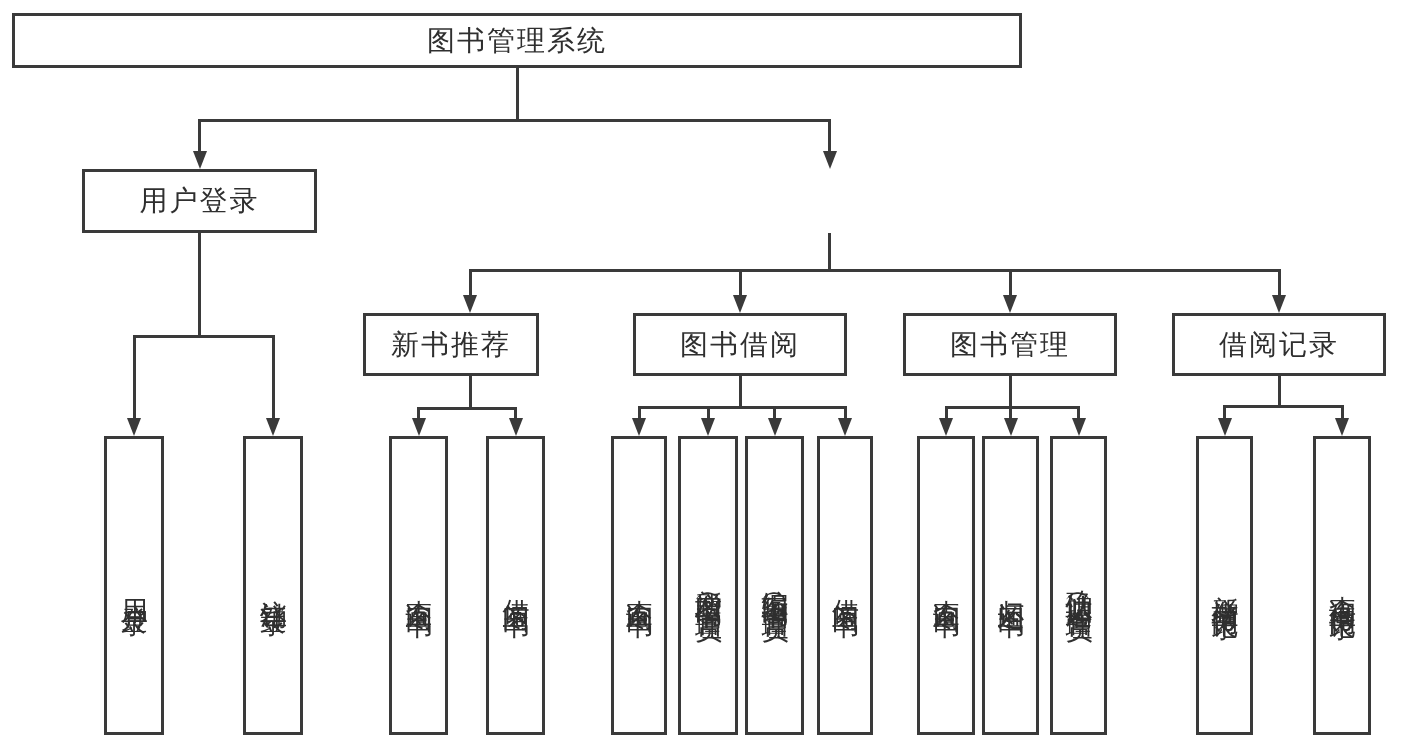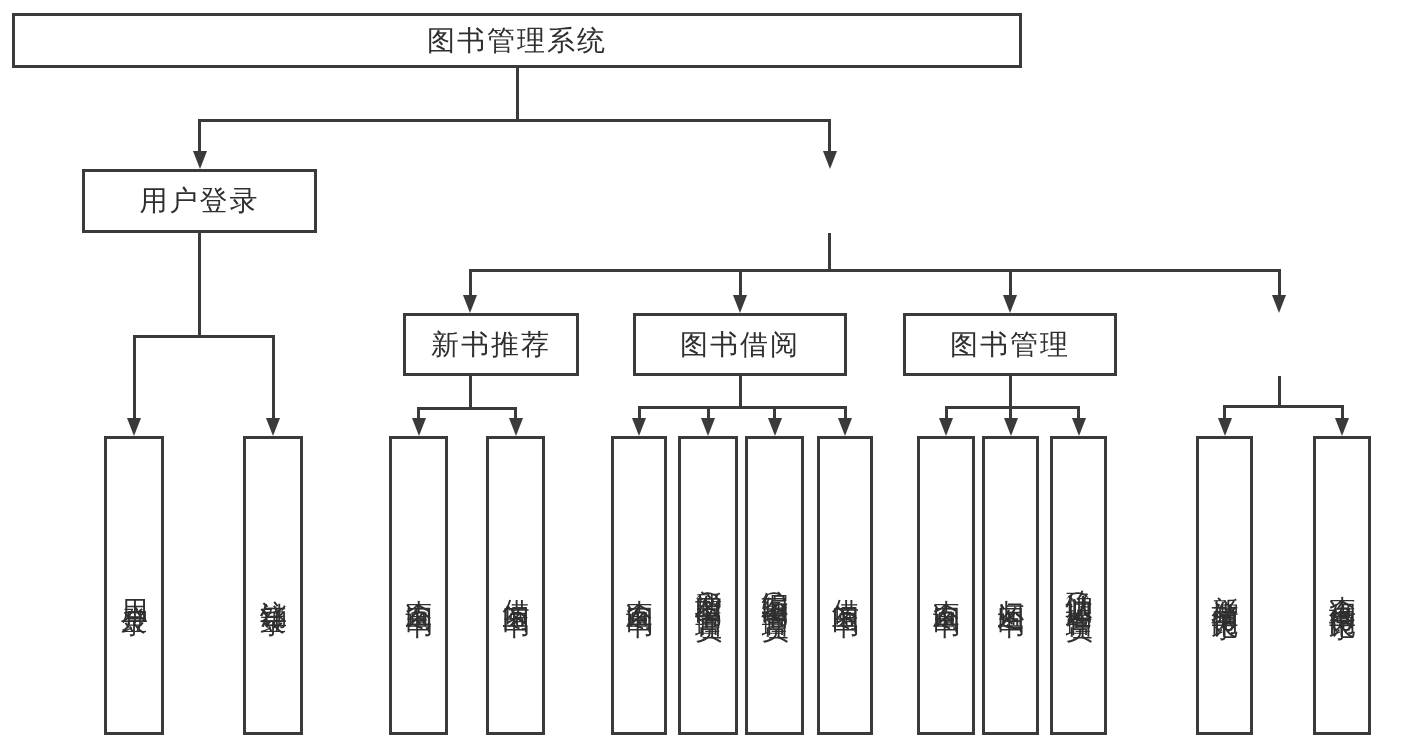--- a/index.html
+++ b/index.html
@@ -66,28 +66,31 @@
 </head>
 <body>
 
 <div class="canvas" id="diagram">
 <div class="node" style="left: 12px; top: 13px; width: 1010px; height: 55px;">
       <span class="label">图书管理系统</span>
     </div>
     <div class="node" style="left: 82px; top: 169px; width: 235px; height: 64px;">
       <span class="label">用户登录</span>
     </div>
-    <div class="node" style="left: 363px; top: 313px; width: 176px; height: 63px; margin-left: 40px;">
+    <div class="node" style="left: 363px; top: 313px; width: 176px; height: 63px;">
       <span class="label">新书推荐</span>
     </div>
     <div class="node" style="left: 633px; top: 313px; width: 214px; height: 63px; align-items: center;">
       <span class="label">图书借阅</span>
     </div>
     <div class="node" style="left: 903px; top: 313px; width: 214px; height: 63px;">
       <span class="label">图书管理</span>
+    </div>
+    <div class="node" style="left: 1172px; top: 313px; width: 214px; height: 63px;">
+      <span class="label">借阅记录</span>
     </div>
     <div class="node vert" style="left: 104px; top: 436px; width: 60px; height: 299px;">
       <span class="label">用户登录</span>
     </div>
     <div class="node vert" style="left: 243px; top: 436px; width: 60px; height: 299px;">
       <span class="label">注销登录</span>
     </div>
     <div class="node vert" style="left: 389px; top: 436px; width: 59px; height: 299px;">
       <span class="label">查询图书</span>
     </div>

